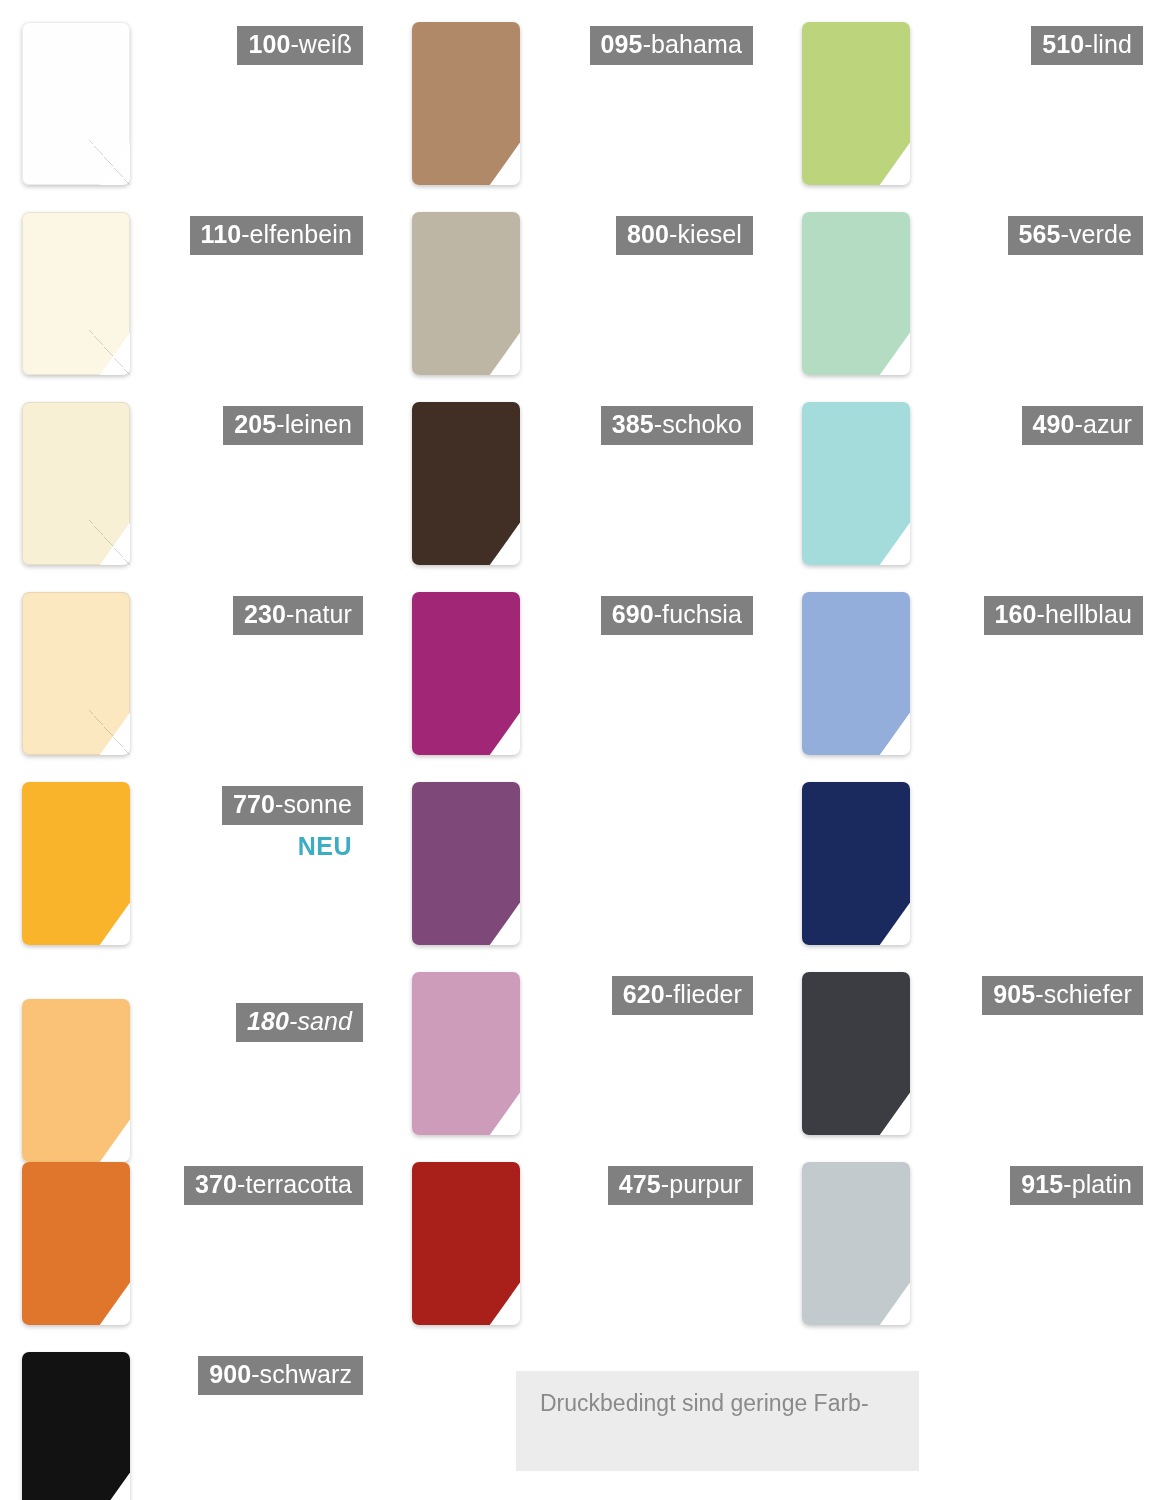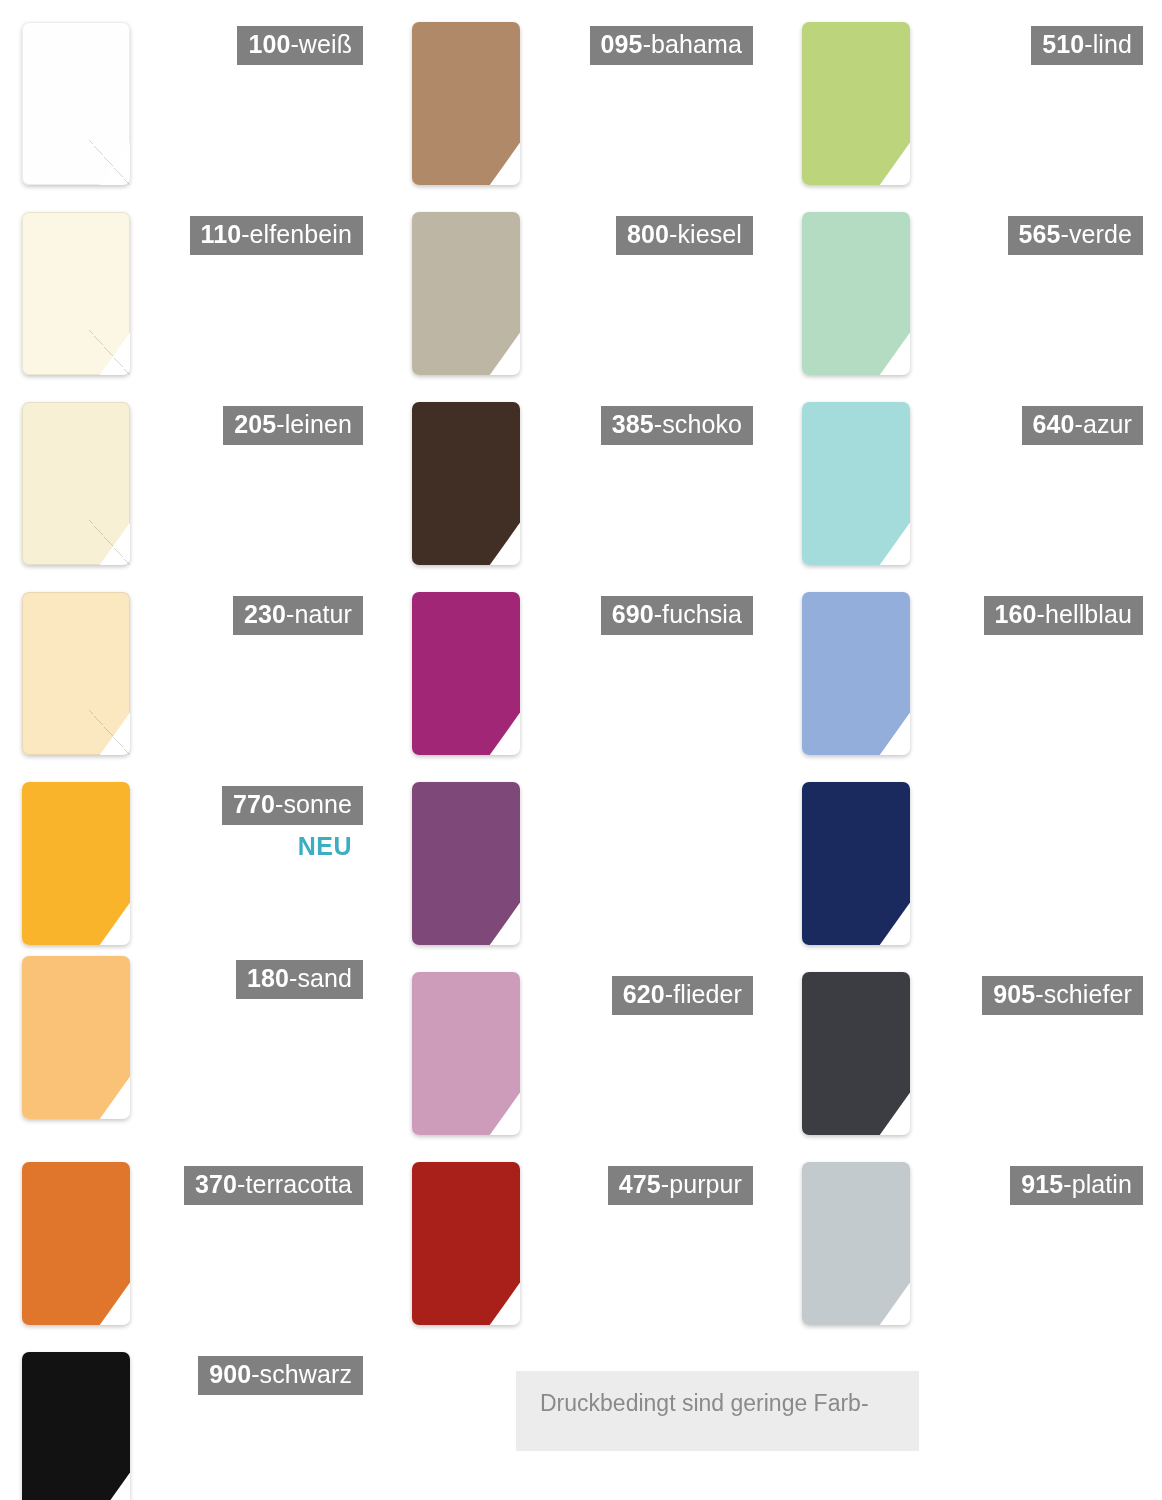--- a/index.html
+++ b/index.html
@@ -60,21 +60,21 @@
     font-size:25px;font-weight:700;
     letter-spacing:.5px;
     padding-right:11px;
     box-sizing:border-box;
   }
 
   
   #note{
     position:absolute;
     left:516px;top:1371px;
-    width:403px;height:80px;
+    width:403px;height:100px;
     background:#ececec;
     color:#8a8a8a;
     font-size:23px;
     line-height:1.38;
     padding:17px 17px 0 24px;
     box-sizing:border-box;
   }
 </style>
 </head>
 <body>
@@ -108,21 +108,21 @@
       </div>
       <div class="label-wrap"><span class="label"><span class="code">230</span><span class="nm">-natur</span></span></div>
     </div>
     <div class="entry" style="left: 0px; top: 760px;">
       <div class="card">
         <div class="fill" style="background: rgb(249, 180, 44);"></div>
       </div>
       <div class="label-wrap"><span class="label"><span class="code">770</span><span class="nm">-sonne</span></span></div>
       <div class="neu">NEU</div>
     </div>
-    <div class="entry" style="left: 0px; top: 934px;">
+    <div class="entry" style="left: 0px; top: 977px; font-style: italic;">
       <div class="card">
         <div class="fill" style="background: rgb(250, 194, 118);"></div>
       </div>
       <div class="label-wrap"><span class="label"><span class="code">180</span><span class="nm">-sand</span></span></div>
     </div>
     <div class="entry" style="left: 0px; top: 1140px;">
       <div class="card">
         <div class="fill" style="background: rgb(224, 118, 44);"></div>
       </div>
       <div class="label-wrap"><span class="label"><span class="code">370</span><span class="nm">-terracotta</span></span></div>
@@ -183,21 +183,21 @@
     <div class="entry" style="left: 780px; top: 190px;">
       <div class="card">
         <div class="fill" style="background: rgb(180, 220, 194);"></div>
       </div>
       <div class="label-wrap"><span class="label"><span class="code">565</span><span class="nm">-verde</span></span></div>
     </div>
     <div class="entry" style="left: 780px; top: 380px;">
       <div class="card">
         <div class="fill" style="background: rgb(164, 220, 220);"></div>
       </div>
-      <div class="label-wrap"><span class="label"><span class="code">640</span><span class="nm">-azur</span></span></div>
+      <div class="label-wrap"><span class="label"><span class="code">490</span><span class="nm">-azur</span></span></div>
     </div>
     <div class="entry" style="left: 780px; top: 570px;">
       <div class="card">
         <div class="fill" style="background: rgb(148, 174, 220);"></div>
       </div>
       <div class="label-wrap"><span class="label"><span class="code">160</span><span class="nm">-hellblau</span></span></div>
     </div>
     <div class="entry" style="left: 780px; top: 760px;">
       <div class="card">
         <div class="fill" style="background: rgb(27, 42, 94);"></div>

